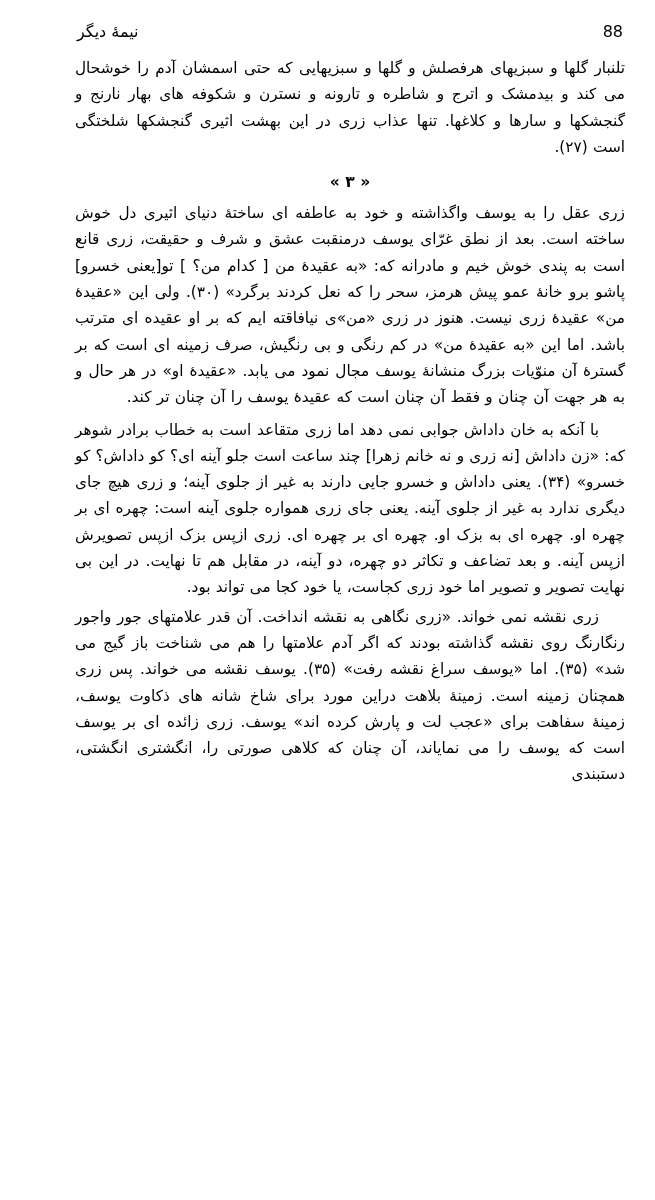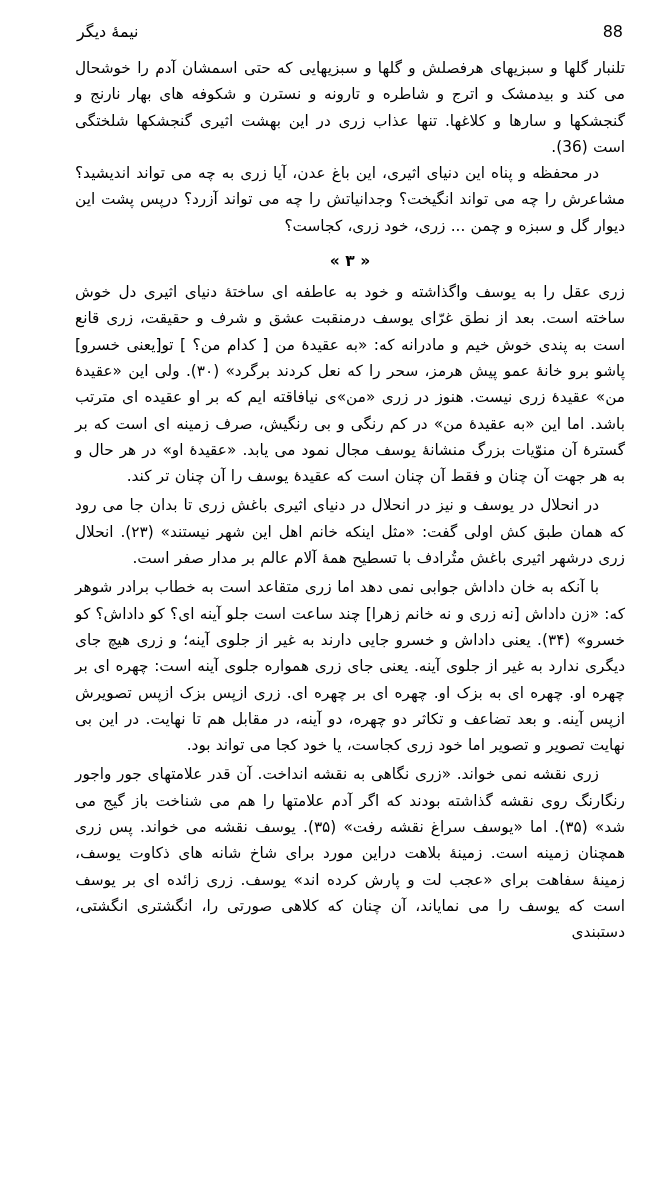--- a/index.html
+++ b/index.html
@@ -54,27 +54,25 @@
 <body>
 
 <div class="page">
 
   <div class="header">
     <span>نیمهٔ دیگر</span>
     <span>88</span>
   </div>
 
   <div class="body-text">
-    <p>تلنبار گلها و سبزیهای هرفصلش و گلها و سبزیهایی که حتی اسمشان آدم را خوشحال می کند و بیدمشک و اترج و شاطره و تارونه و نسترن و شکوفه های بهار نارنج و گنجشکها و سارها و کلاغها. تنها عذاب زری در این بهشت اثیری گنجشکها شلختگی است (36).</p>
-    <p class="indent">در محفظه و پناه این دنیای اثیری، این باغ عدن، آیا زری به چه می تواند اندیشید؟ مشاعرش را چه می تواند انگیخت؟ وجدانیاتش را چه می تواند آزرد؟ درپس پشت این دیوار گل و سبزه و چمن ... زری، خود زری، کجاست؟</p>
+    <p>تلنبار گلها و سبزیهای هرفصلش و گلها و سبزیهایی که حتی اسمشان آدم را خوشحال می کند و بیدمشک و اترج و شاطره و تارونه و نسترن و شکوفه های بهار نارنج و گنجشکها و سارها و کلاغها. تنها عذاب زری در این بهشت اثیری گنجشکها شلختگی است (۲۷).</p>
 
     <div class="section-break">« ۳ »</div>
 
     <p>زری عقل را به یوسف واگذاشته و خود به عاطفه ای ساختهٔ دنیای اثیری دل خوش ساخته است. بعد از نطق غرّای یوسف درمنقبت عشق و شرف و حقیقت، زری قانع است به پندی خوش خیم و مادرانه که: «به عقیدهٔ من [ کدام من؟ ] تو[یعنی خسرو] پاشو برو خانهٔ عمو پیش هرمز، سحر را که نعل کردند برگرد» (۳۰). ولی این «عقیدهٔ من» عقیدهٔ زری نیست. هنوز در زری «من»ی نیافاقته ایم که بر او عقیده ای مترتب باشد. اما این «به عقیدهٔ من» در کم رنگی و بی رنگیش، صرف زمینه ای است که بر گسترهٔ آن منوّیات بزرگ منشانهٔ یوسف مجال نمود می یابد. «عقیدهٔ او» در هر حال و به هر جهت آن چنان و فقط آن چنان است که عقیدهٔ یوسف را آن چنان تر کند.</p>
     <div class="gap-small"></div>
-    <p class="indent">در انحلال در یوسف و نیز در انحلال در دنیای اثیری باغش زری تا بدان جا می رود که همان طبق کش اولی گفت: «مثل اینکه خانم اهل این شهر نیستند» (۲۳). انحلال زری درشهر اثیری باغش متُرادف با تسطیح همهٔ آلام عالم بر مدار صفر است.</p>
     <div class="gap-small"></div>
     <p class="indent">با آنکه به خان داداش جوابی نمی دهد اما زری متقاعد است به خطاب برادر شوهر که: «زن داداش [نه زری و نه خانم زهرا] چند ساعت است جلو آینه ای؟ کو داداش؟ کو خسرو» (۳۴). یعنی داداش و خسرو جایی دارند به غیر از جلوی آینه؛ و زری هیچ جای دیگری ندارد به غیر از جلوی آینه. یعنی جای زری همواره جلوی آینه است: چهره ای بر چهره او. چهره ای به بزک او. چهره ای بر چهره ای. زری ازپس بزک ازپس تصویرش ازپس آینه. و بعد تضاعف و تکاثر دو چهره، دو آینه، در مقابل هم تا نهایت. در این بی نهایت تصویر و تصویر اما خود زری کجاست، یا خود کجا می تواند بود.</p>
     <div class="gap-small"></div>
     <p class="indent">زری نقشه نمی خواند. «زری نگاهی به نقشه انداخت. آن قدر علامتهای جور واجور رنگارنگ روی نقشه گذاشته بودند که اگر آدم علامتها را هم می شناخت باز گیج می شد» (۳۵). اما «یوسف سراغ نقشه رفت» (۳۵). یوسف نقشه می خواند. پس زری همچنان زمینه است. زمینهٔ بلاهت دراین مورد برای شاخ شانه های ذکاوت یوسف، زمینهٔ سفاهت برای «عجب لت و پارش کرده اند» یوسف. زری زائده ای بر یوسف است که یوسف را می نمایاند، آن چنان که کلاهی صورتی را، انگشتری انگشتی، دستبندی</p>
   </div>
 
 </div>
 
 </body></html>

